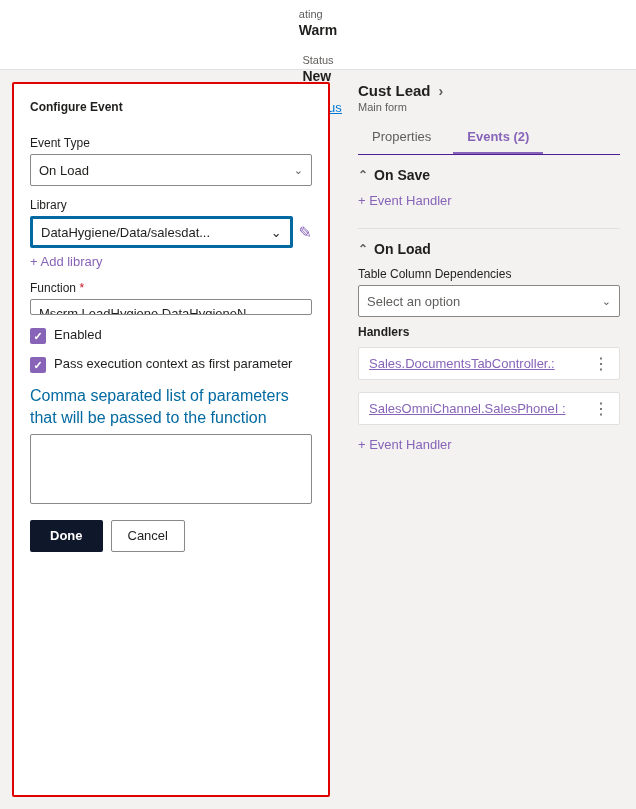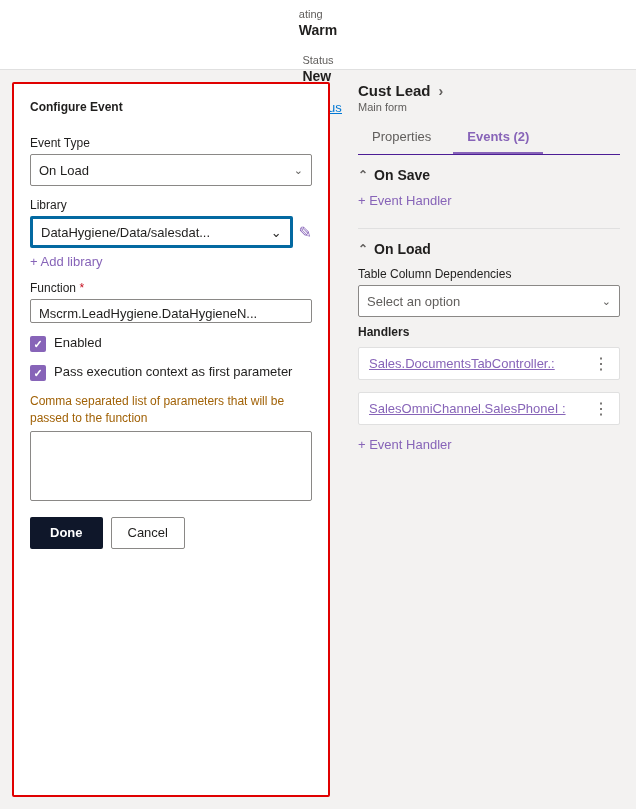--- a/index.html
+++ b/index.html
@@ -153,21 +153,21 @@
       font-size: 13px;
       margin-top: 2px;
     }
 
     .text-input {
       border: 1px solid #8a8886;
       border-radius: 2px;
       padding: 6px 8px;
       font-size: 13px;
       color: #201f1e;
-      height: 24px;
+      height: 16px;
       width: 100%;
       background: #fff;
       white-space: nowrap;
       overflow: hidden;
       text-overflow: ellipsis;
     }
 
     .checkbox-row {
       display: flex;
       align-items: flex-start;
@@ -189,22 +189,22 @@
       color: #fff;
       font-size: 11px;
       font-weight: 700;
     }
     .checkbox-label {
       font-size: 13px;
       color: #201f1e;
     }
 
     .params-label {
-      font-size: 12px;
-      color: #a16207;
+      font-size: 16px;
+      color: #0369a1;
       line-height: 1.4;
     }
 
     .params-textarea {
       border: 1px solid #8a8886;
       border-radius: 2px;
       width: 100%;
       height: 70px;
       resize: none;
       padding: 6px 8px;

